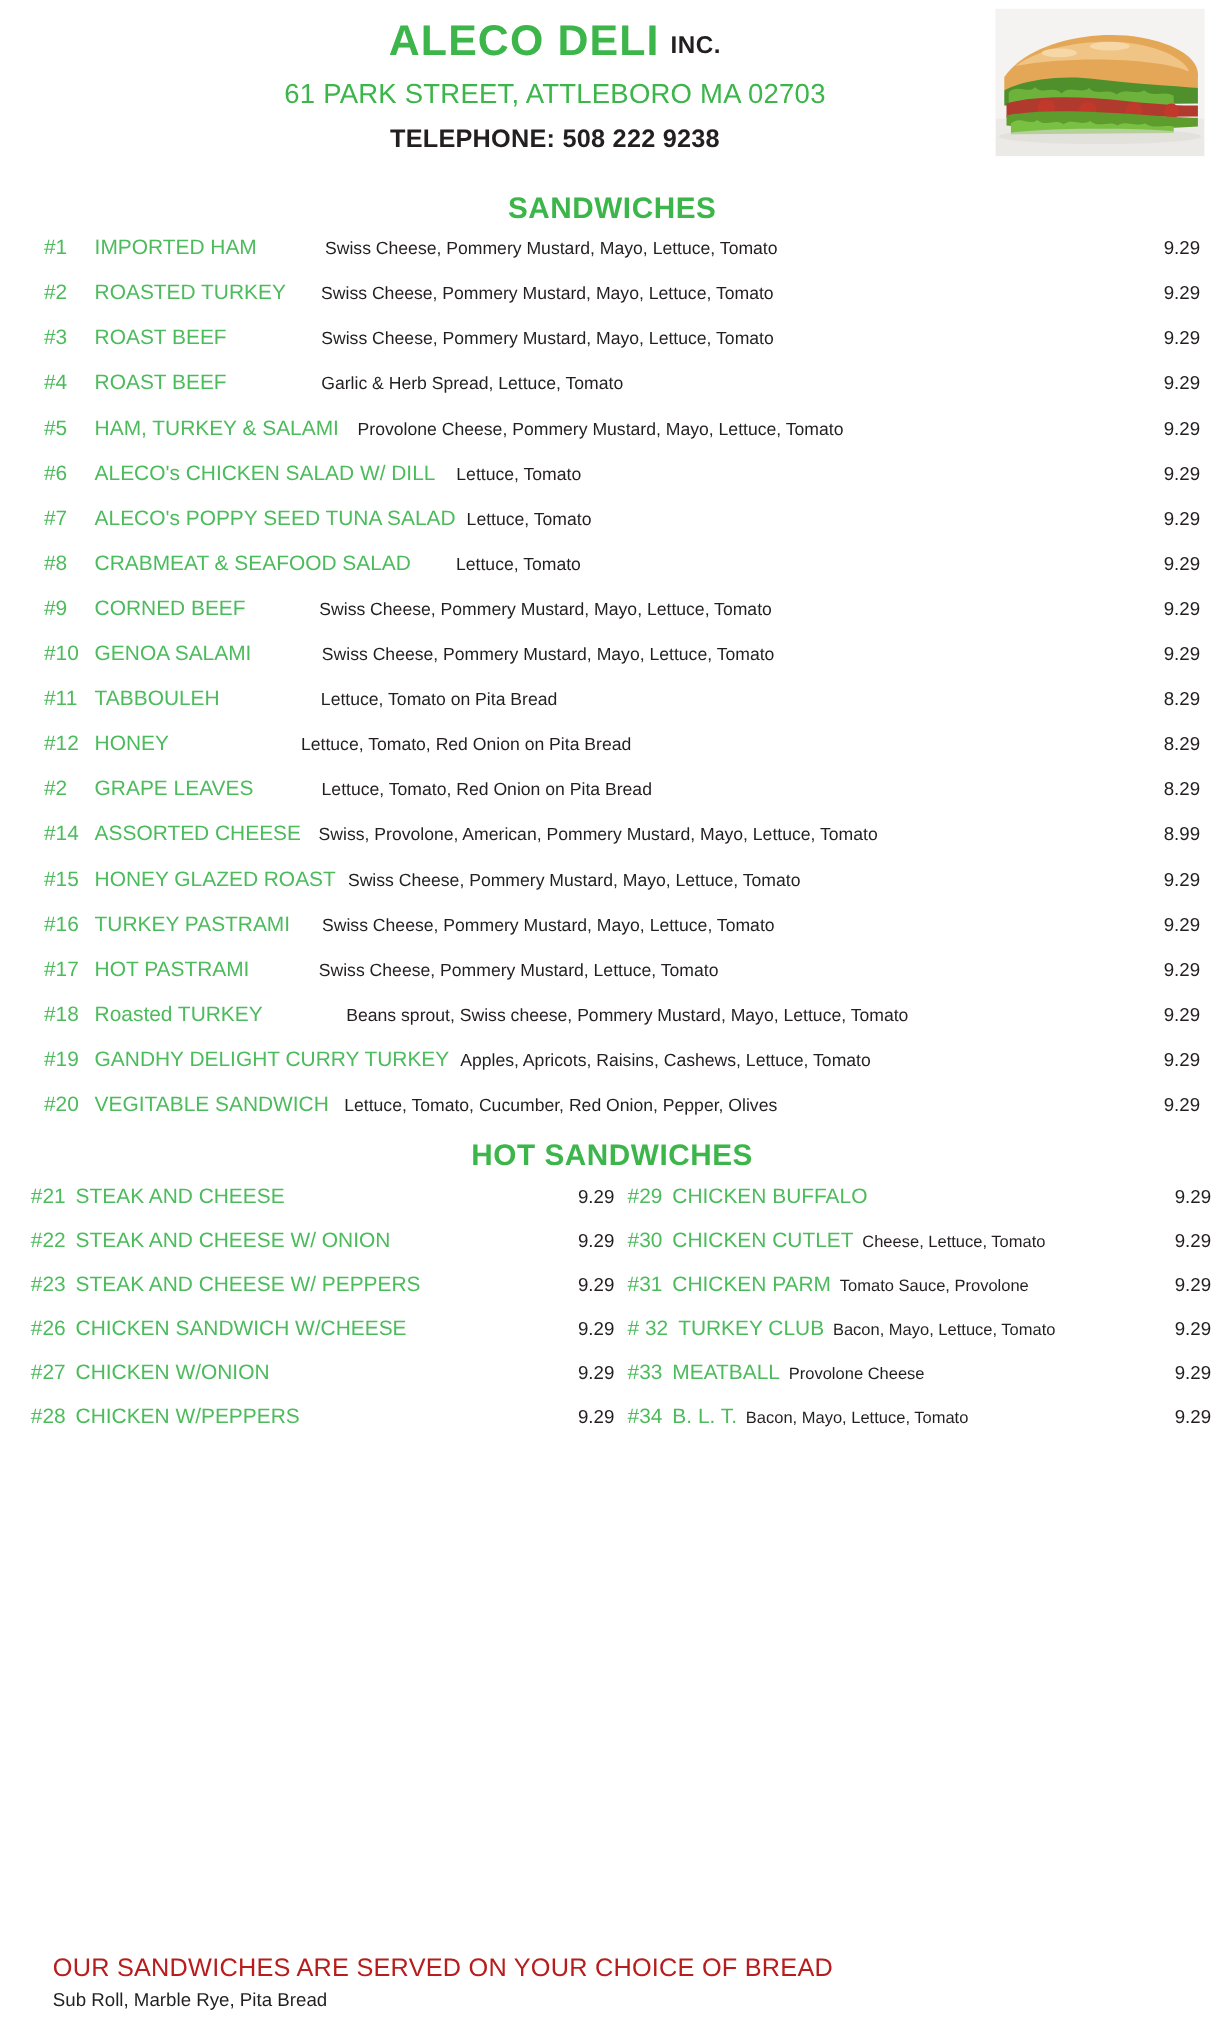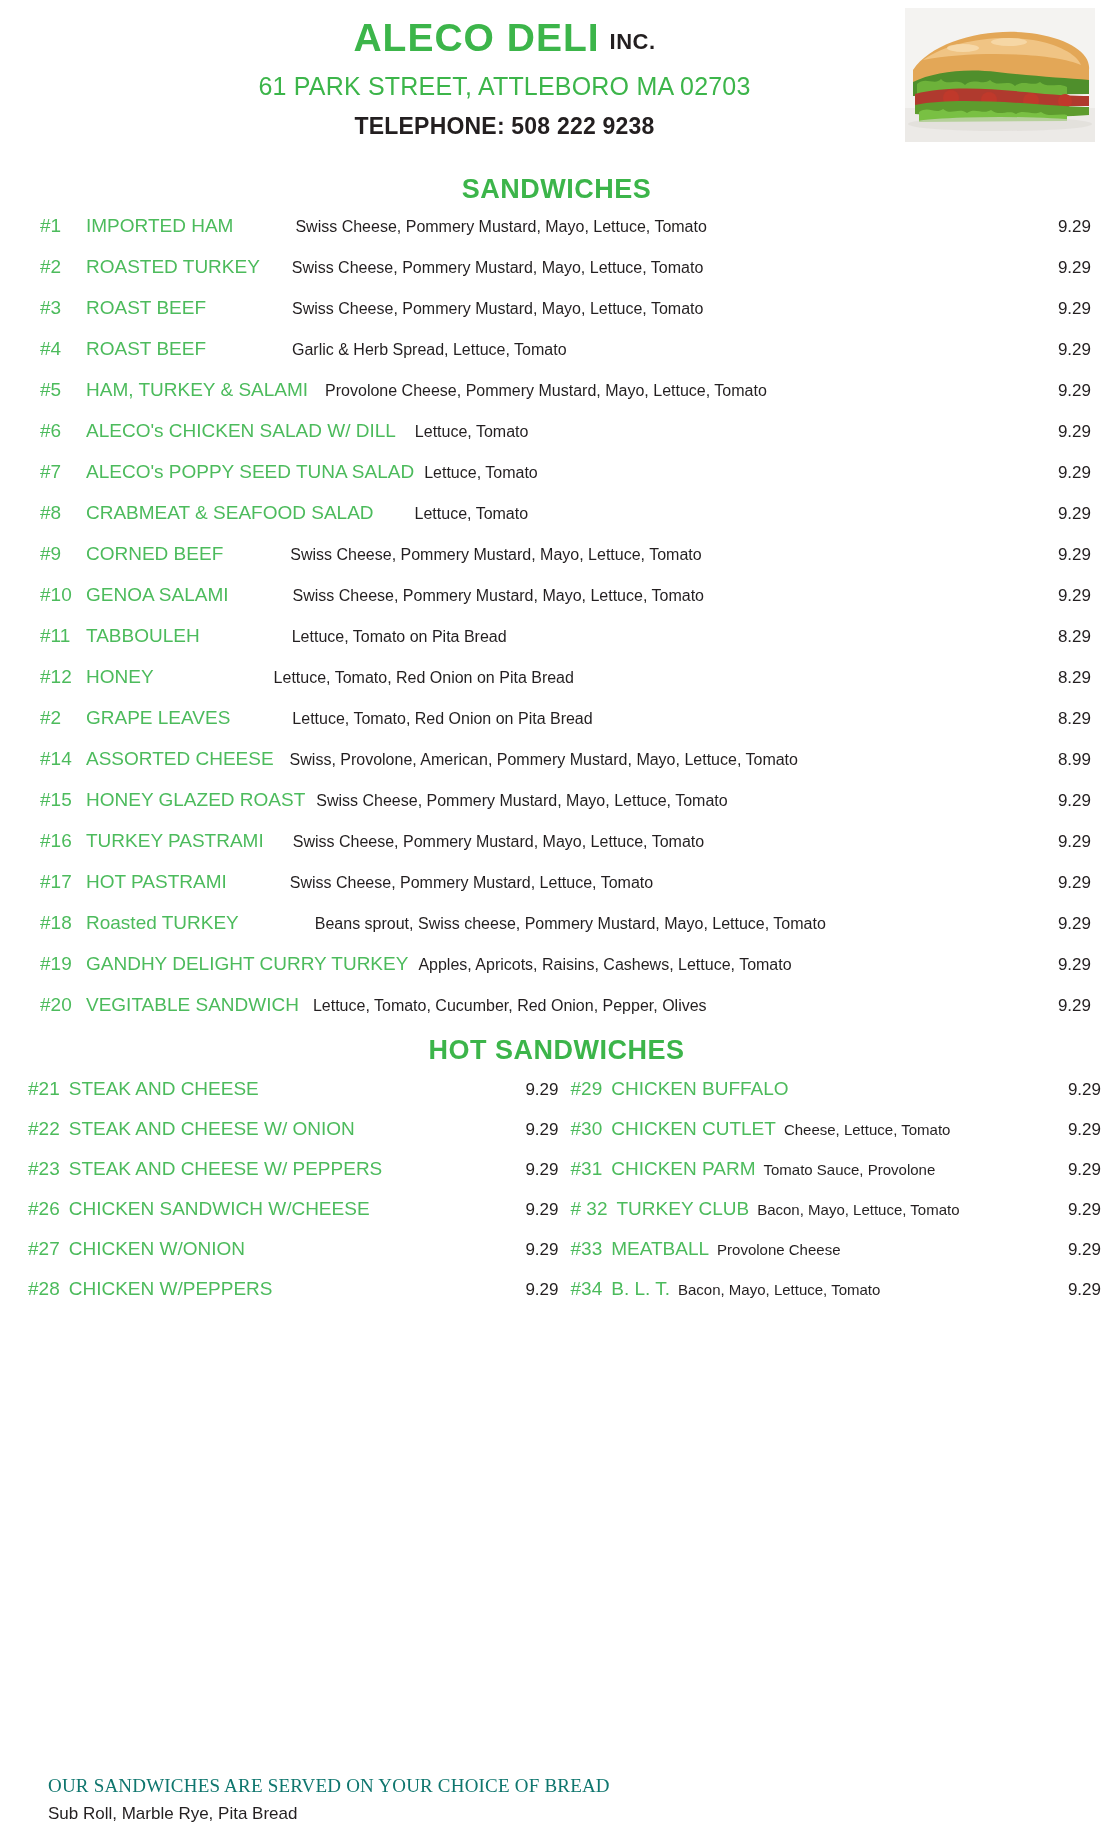--- a/index.html
+++ b/index.html
@@ -176,25 +176,24 @@
     text-align: right;
   }
 
   
   .footer {
     position: absolute;
     left: 48px;
     top: 1775px;
   }
   .footer-headline {
-    color: #0f766e;
-    font-size: 19px;
+    color: #b91c1c;
+    font-size: 23px;
     letter-spacing: 0.2px;
     white-space: nowrap;
-    font-family: Liberation Serif, serif;
   }
   .footer-sub {
     color: #231f20;
     font-size: 17px;
     margin-top: 7px;
     white-space: nowrap;
   }
 </style>
 </head>
 <body>

